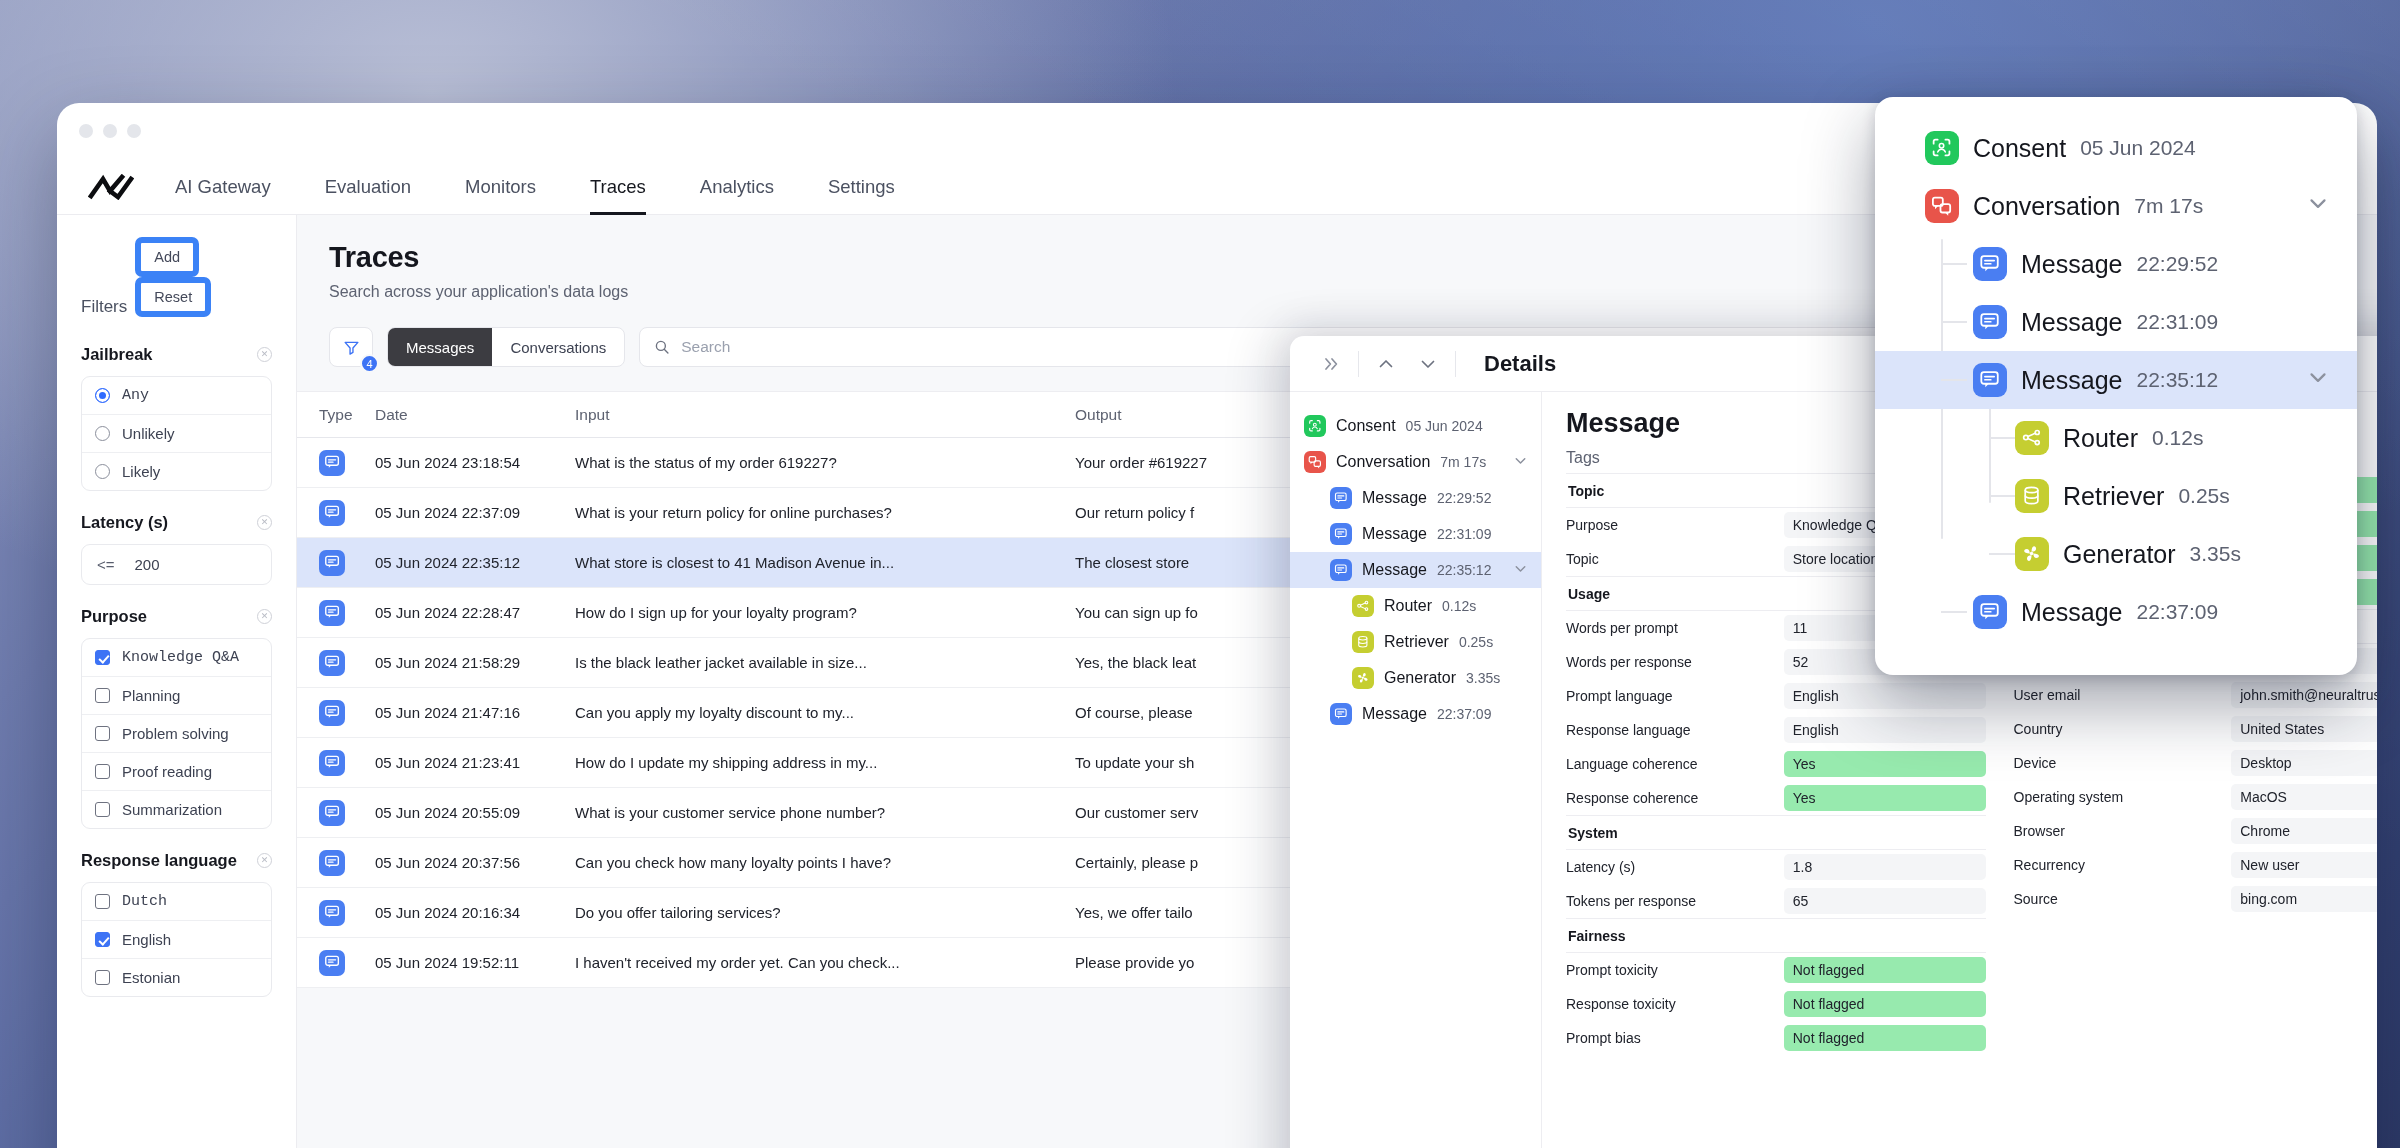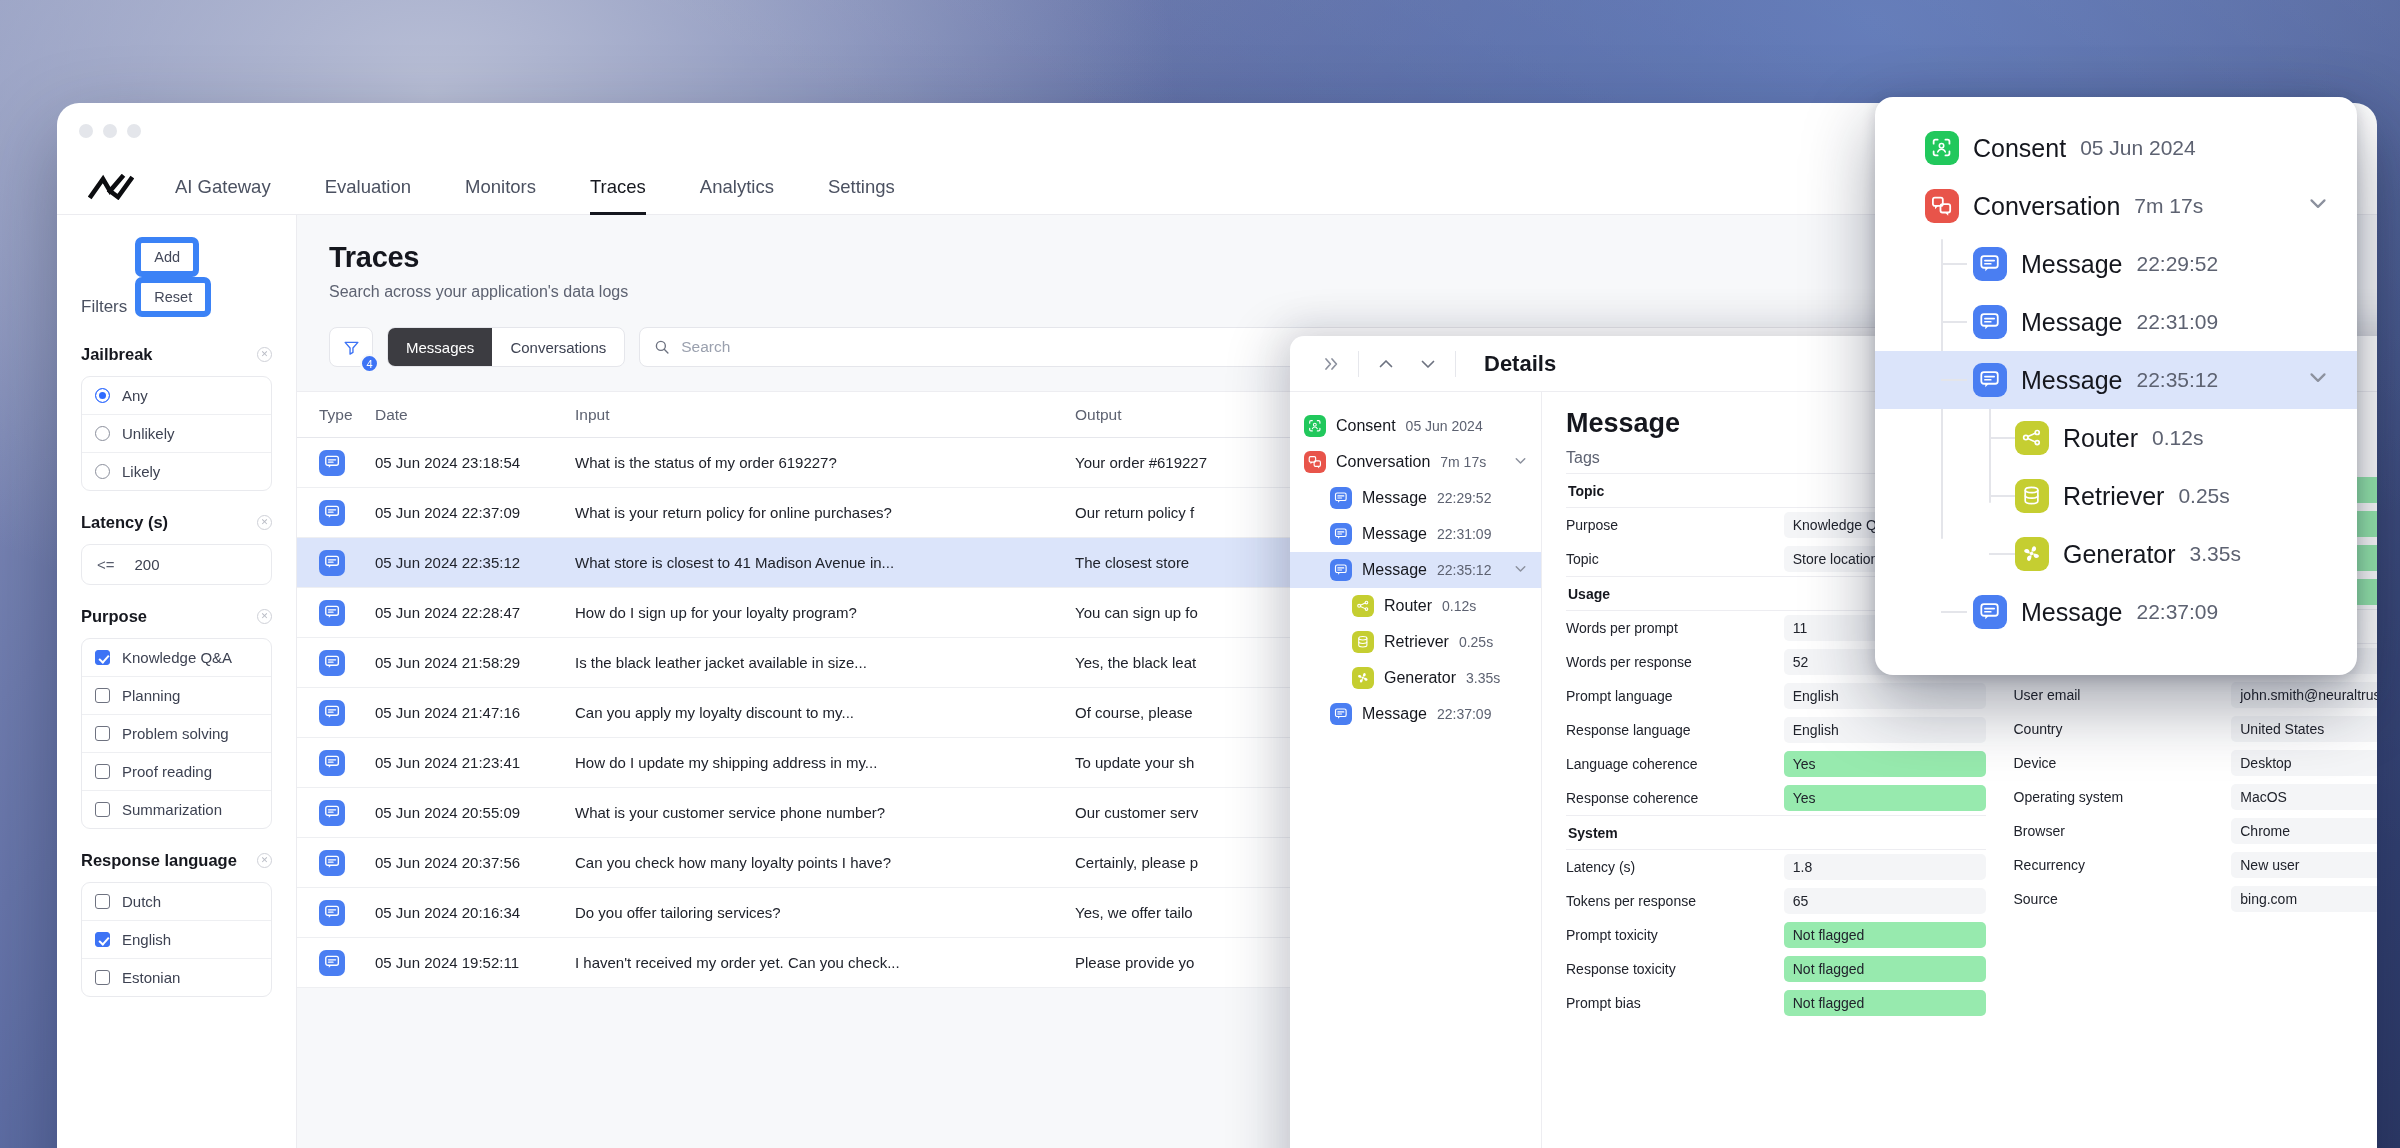--- a/index.html
+++ b/index.html
@@ -69,21 +69,21 @@
   }
   .fgroup { margin-bottom: 22px; }
   .fgroup-head { display:flex; align-items:center; justify-content: space-between; margin-bottom: 12px; }
   .fgroup-title { font-size: 16.5px; font-weight: bold; color: #16181f; }
   .clear-icon {
     width: 15px; height: 15px; border-radius: 50%; border: 1px solid #cfd1d8;
     display:flex; align-items:center; justify-content:center; color:#b9bcc5; font-size: 9px; line-height: 1;
   }
   .optbox { border: 1px solid #e9eaee; border-radius: 9px; overflow: hidden; }
   .opt { display:flex; align-items:center; gap: 12px; padding: 10px 13px; font-size: 15px; color: #3d4252; border-top: 1px solid #eeeff2; }
-  .opt:first-child { border-top: none; }
+  .opt:first-child { border-top: none; font-family: Liberation Mono, monospace; }
   .radio { width: 15px; height: 15px; border-radius: 50%; border: 1.6px solid #8b8f9c; flex:0 0 15px; }
   .radio.on { border-color: #2f6bff; background: #2f6bff; box-shadow: inset 0 0 0 3px #fff; }
   .chk { width: 15px; height: 15px; border-radius: 3px; border: 1.6px solid #6e7280; flex:0 0 15px; }
   .chk.on {
     background: #3d73f5; border-color: #3d73f5; position: relative;
   }
   .chk.on::after {
     content:""; position:absolute; left: 4.5px; top: 1.5px; width: 4px; height: 8px;
     border: solid #fff; border-width: 0 2px 2px 0; transform: rotate(42deg);
   }
@@ -742,20 +742,21 @@
               </div>
               <div class="sect">System</div>
               <div class="trow2">
                 <div class="tk">Latency (s)</div>
                 <div class="tv">1.8</div>
               </div>
               <div class="trow2">
                 <div class="tk">Tokens per response</div>
                 <div class="tv">65</div>
               </div>
+              <div class="sect">Fairness</div>
               <div class="trow2">
                 <div class="tk">Prompt toxicity</div>
                 <div class="tv good">Not flagged</div>
               </div>
               <div class="trow2">
                 <div class="tk">Response toxicity</div>
                 <div class="tv good">Not flagged</div>
               </div>
               <div class="trow2">
                 <div class="tk">Prompt bias</div>

